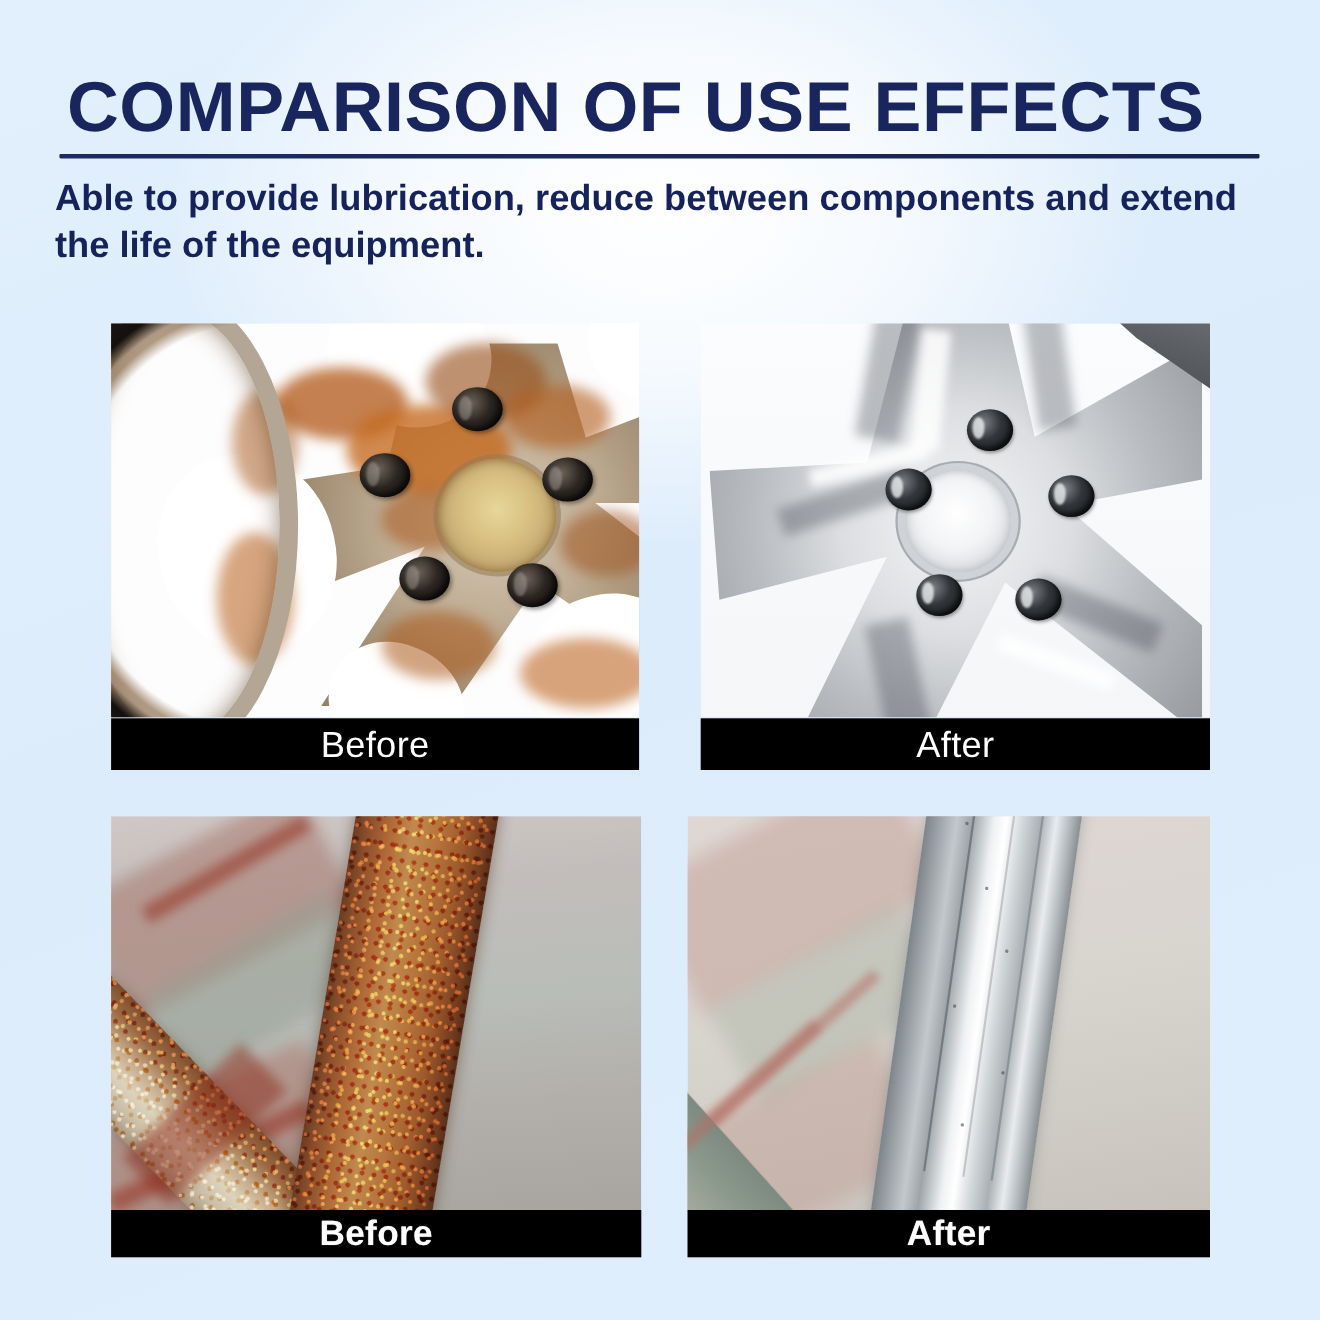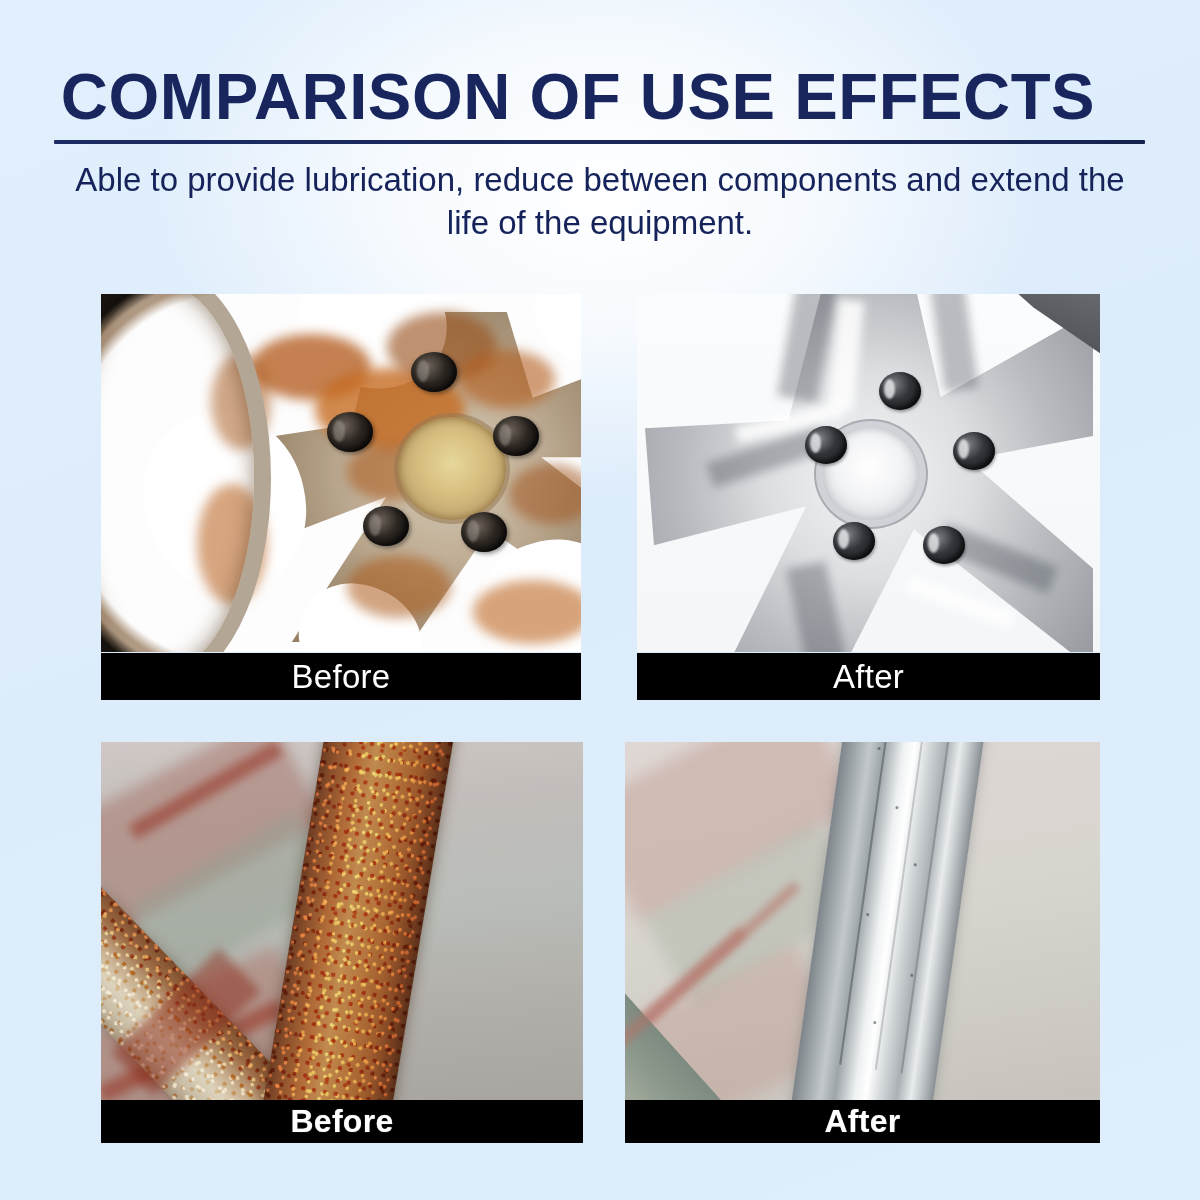--- a/index.html
+++ b/index.html
@@ -30,25 +30,24 @@
     position:absolute;
     left:54px; top:140px;
     width:1091px; height:4px;
     background:linear-gradient(90deg,#1b2b63,#17234f);
     border-radius:1px;
   }
   .subtitle {
     position:absolute;
     left:50px; top:158px;
     width:1100px;
-    text-align:center;
     font-size:33px;
     line-height:43px;
     color:#16235a;
-    font-weight:normal;
+    font-weight:bold;
   }
 
   
   .panel { position:absolute; overflow:hidden; }
   .photo { position:absolute; inset:0; overflow:hidden; }
 
   .caption-bar {
     position:absolute;
     background:#000000;
     color:#ffffff;

